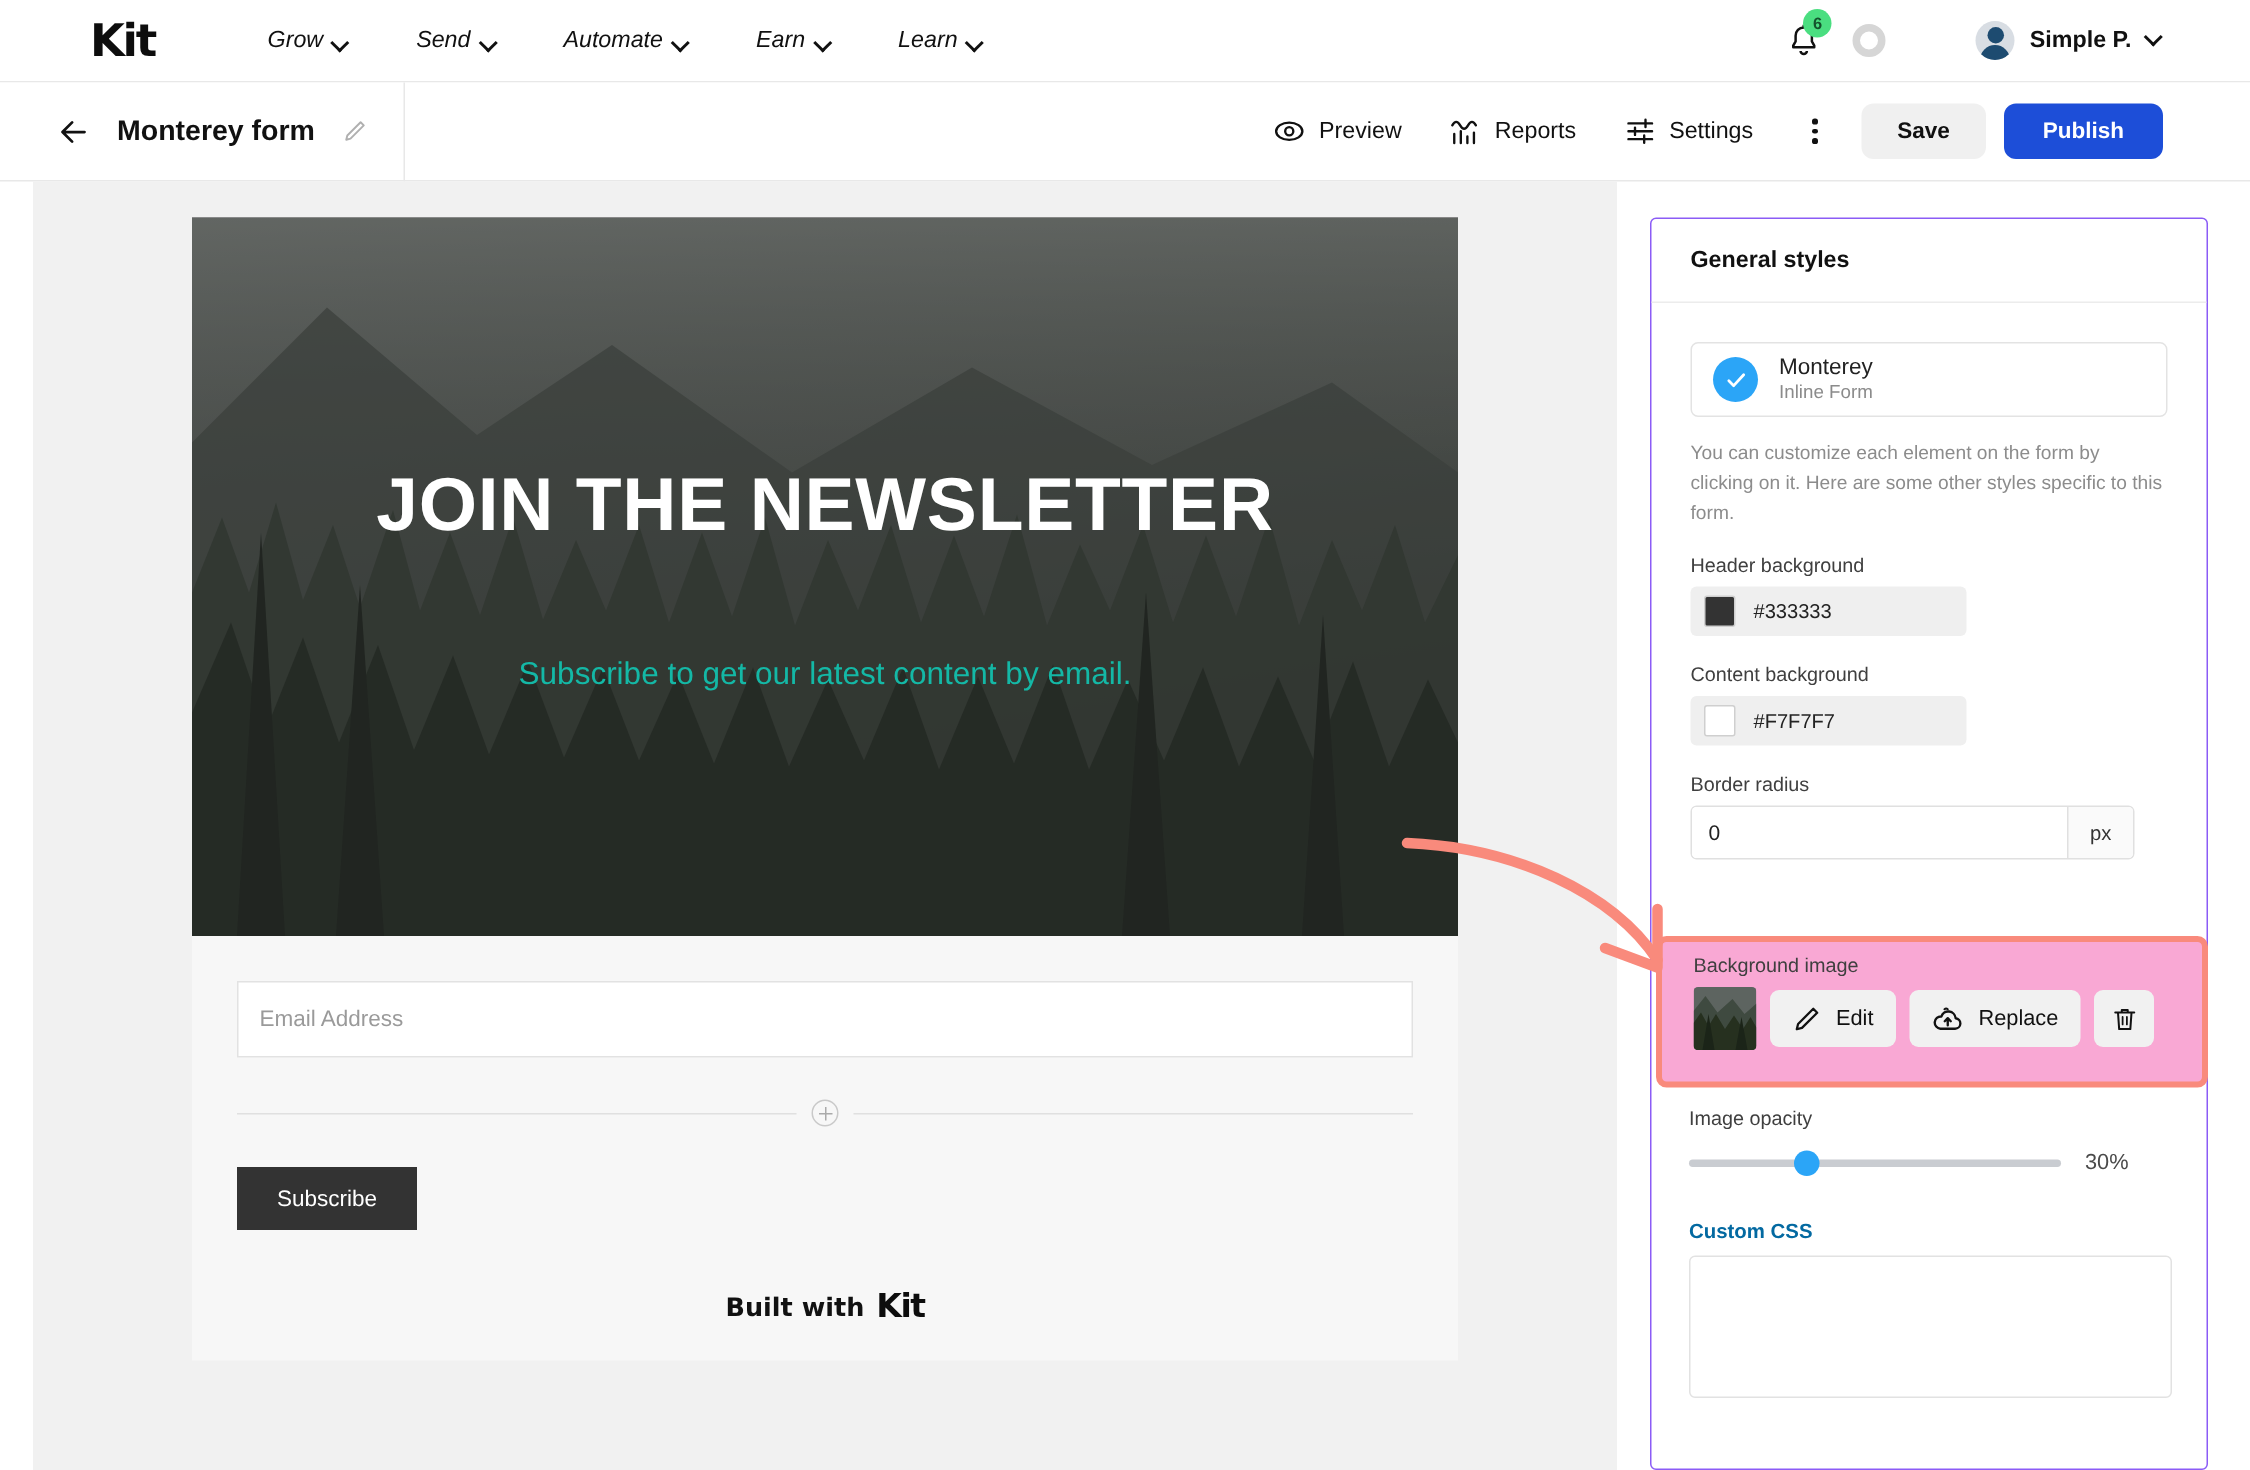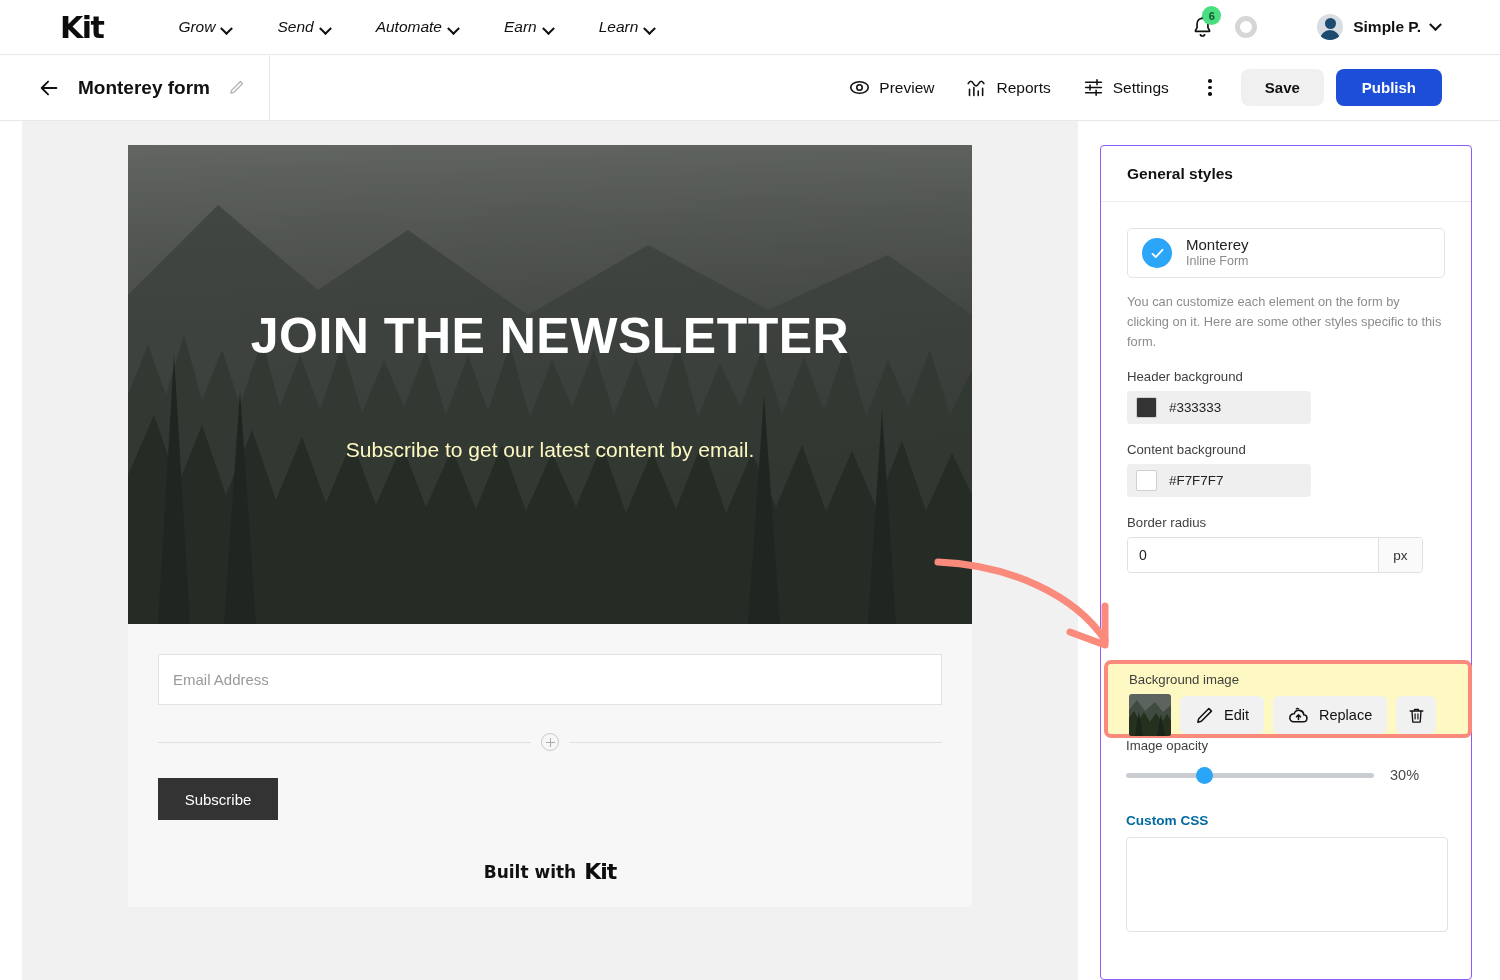--- a/index.html
+++ b/index.html
@@ -65,21 +65,21 @@
   
   .canvas { position:absolute; left:22px; top:121px; width:1056px; height:859px; background:#f1f1f1; }
   .formcard { position:absolute; left: 106px; top: 24px; width: 844px; height: 762px;
               background:#f7f7f7; }
   .hero { position: relative; width: 844px; height: 479px; background:#333; overflow:hidden; }
   .hero-img { position:absolute; inset:0; }
   .hero-txt { position:absolute; inset:0; display:flex; flex-direction:column;
               align-items:center; justify-content:center;gap:19px; }
   .hero-h1 { color:#fff; font-size: 50px; font-weight: 700; letter-spacing: 0.5px;
              font-family: "Liberation Sans", sans-serif; text-align:center; }
-  .hero-sub { color:#fef9c3; font-size: 21px; margin-top: 54px; text-align:center; font-weight: 400; }
+  .hero-sub { color:#14b8a6; font-size: 21px; margin-top: 54px; text-align:center; font-weight: 400; }
   .body-area { padding: 30px 30px 0 30px; }
   .email-input { width: 784px; height: 51px; background:#fff; border:1px solid #e2e2e2;
                  display:flex; align-items:center; padding-left: 14px; font-size: 15px; color:#9a9a9a; cursor:text;}
   .divider-row { display:flex; align-items:center; margin-top: 28px; }
   .dline { flex:1; height:1px; background:#e0e0e0; }
   .plus { width:18px; height:18px; border-radius:50%; border:1px solid #c9c9c9; margin: 0 10px;
           position:relative; cursor:pointer; background:#f7f7f7;}
   .plus::before { content:""; position:absolute; left:4px; top:8px; width:9px; height:1px; background:#aaa; }
   .plus::after  { content:""; position:absolute; left:8px; top:4px; width:1px; height:9px; background:#aaa; }
   .subscribe-btn { margin-top: 27px; width: 120px; height: 42px; background:#333;
@@ -119,22 +119,22 @@
   .color-hex { font-size: 13.4px; color:#222; }
 
   .radius-row { display:flex; width: 296px; height: 36px; border:1px solid #e0e0e0;
                 border-radius:4px; overflow:hidden; }
   .radius-in { flex:1; display:flex; align-items:center; padding-left:11px; font-size:14px;
                color:#222; background:#fff; cursor:text;}
   .radius-unit { width: 44px; border-left:1px solid #e0e0e0; background:#fafafa;
                  display:flex; align-items:center; justify-content:center; font-size:13.5px; color:#333; }
 
   
-  .bgimg-box { position:absolute; left:1104px; top:660px; width: 368px; height: 78px;
-               border: 4px solid #F98A7C; border-radius: 7px; background:#fef9c3; }
+  .bgimg-box { position:absolute; left:1104px; top:624px; width: 368px; height: 101px;
+               border: 4px solid #F98A7C; border-radius: 7px; background:#f9a8d4; }
   .bgimg-inner { padding: 8px 0 0 21px; }
   .bgimg-label { font-size: 13.2px; color:#3f3f3f; margin-bottom: 7px; }
   .bgimg-row { display:flex; align-items:center; gap: 9px; }
   .thumb { width: 42px; height: 42px; border-radius:3px; overflow:hidden; flex:none; }
   .ghost-btn { height: 38px; background:#f1f1f1; border-radius:6px; display:flex;
                align-items:center; gap: 10px; padding: 0 15px; cursor:pointer;
                font-size: 14.5px; color:#111; }
   .icon-btn { width: 40px; height: 38px; background:#f1f1f1; border-radius:6px;
               display:flex; align-items:center; justify-content:center; cursor:pointer; }
 

